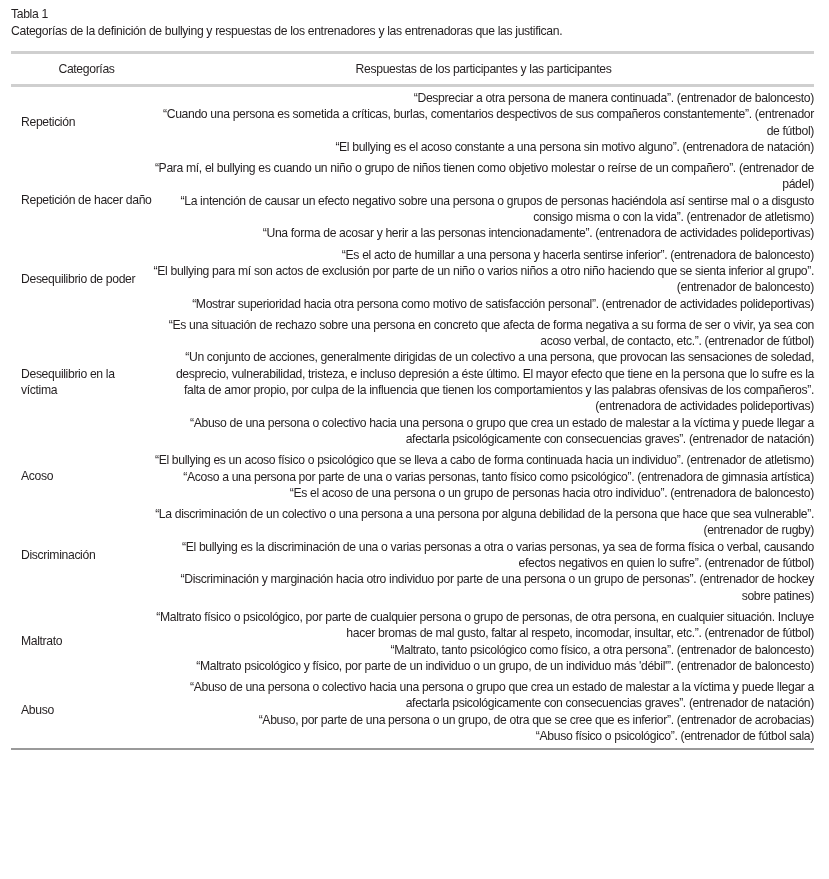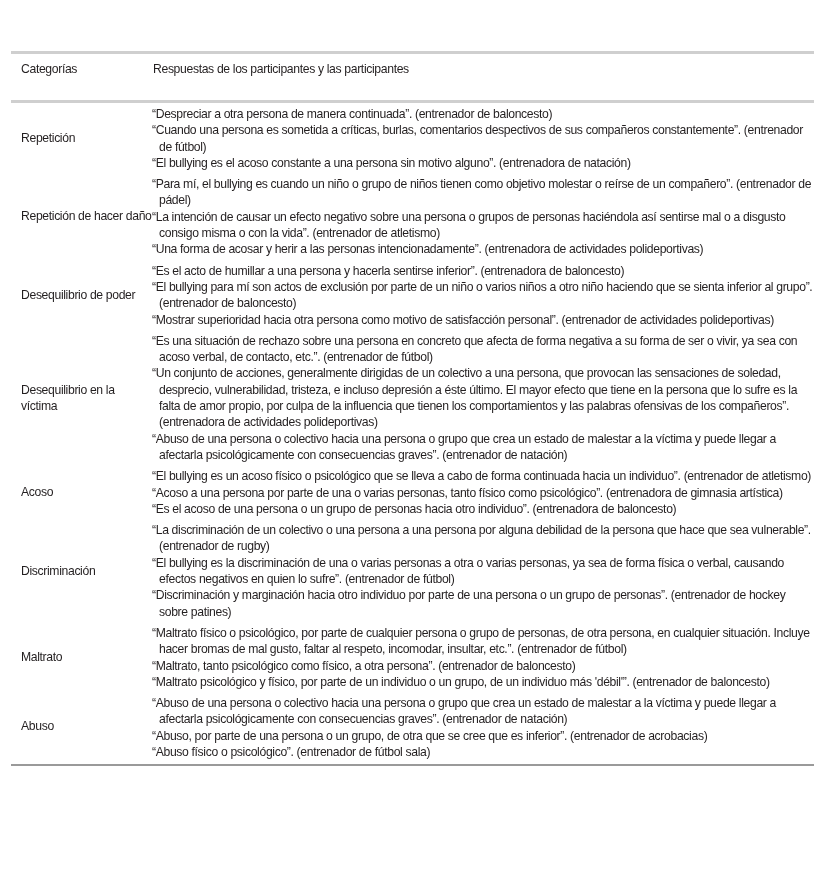--- a/index.html
+++ b/index.html
@@ -36,55 +36,58 @@
       font-size: 12.2px;
       letter-spacing: -0.35px;
     }
     col.c1 { width: 141px; }
     col.c2 { width: 662px; }
     thead tr {
       border-top: 3px solid #cfcfcf;
       border-bottom: 3px solid #cfcfcf;
     }
     thead th {
-      text-align: left;
+      text-align: center;
       font-weight: normal;
       height: 30px;
-      padding: 0 0 16px 10px;
+      padding: 0 0 0 10px;
       vertical-align: middle;
     }
     thead th.c2h { padding-left: 1px; }
     tbody td {
       vertical-align: middle;
       padding: 0;
     }
     td.cat {
       padding-left: 10px;
       line-height: 16px;
     }
     td.resp {
       padding: 3px 0 2px 0;
+      text-align: right;
     }
     tbody tr.grp td { }
     tbody tr.last td { padding-bottom: 4px; }
     .quote {
       line-height: 16.3px;
       padding-left: 7px;
       text-indent: -7px;
       margin: 0;
     }
     .quote + .quote { margin-top: 0; }
     .table-bottom {
       border-bottom: 2px solid #9a9a9a;
     }
   </style>
 </head>
 <body>
 
 <div class="caption">
+  <div>Tabla 1</div>
+  <div>Categorías de la definición de bullying y respuestas de los entrenadores y las entrenadoras que las justifican.</div>
 </div>
 
 <div class="table-wrap table-bottom">
   <table>
     <colgroup>
         <col class="c1">
         <col class="c2">
       </colgroup>
     <thead>
       <tr>

